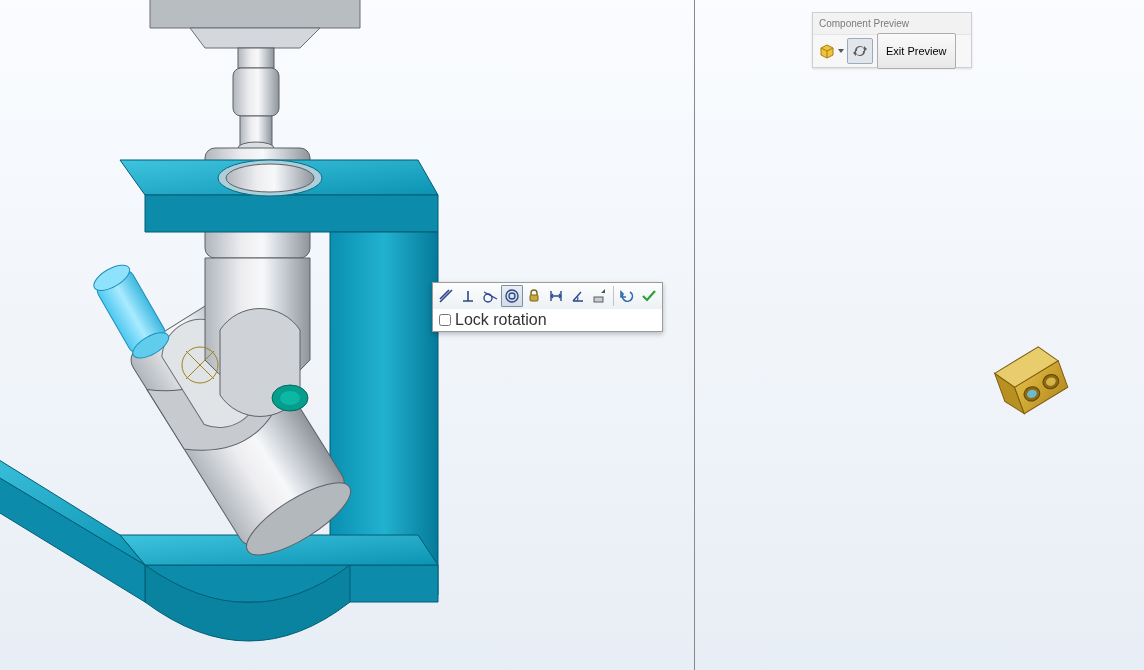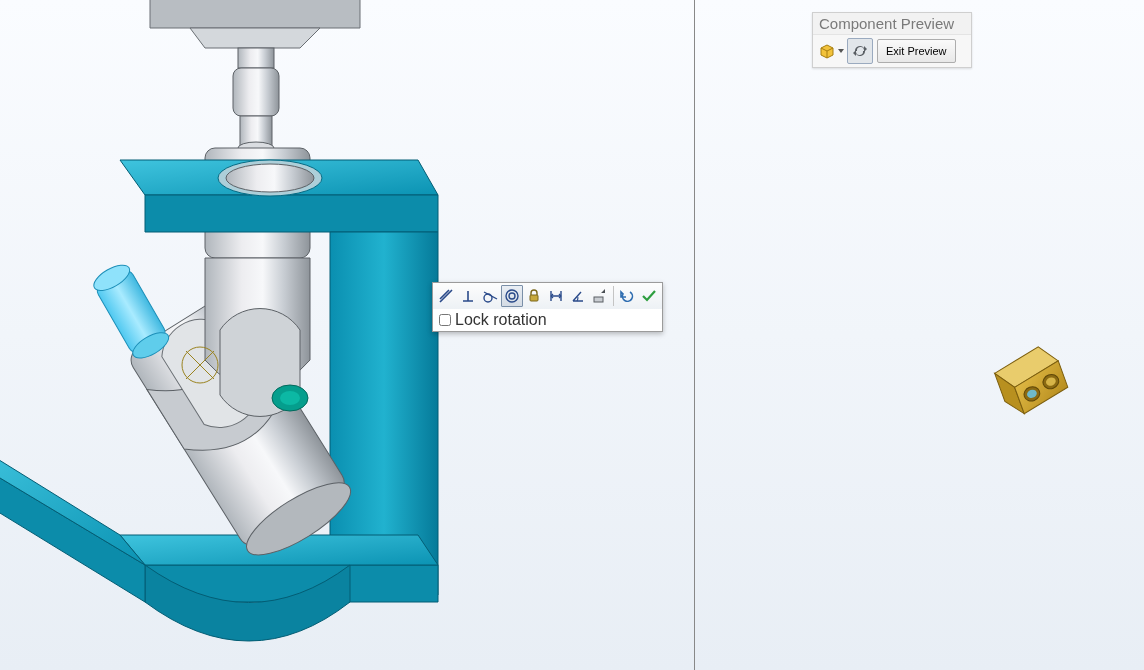--- a/index.html
+++ b/index.html
@@ -59,21 +59,21 @@
       top: 12px;
       width: 160px;
       background: #f2f2f2;
       border: 1px solid #cfcfcf;
       box-shadow: 0 1px 2px rgba(0,0,0,0.12);
     }
     .panel-title {
       height: 22px;
       line-height: 22px;
       padding: 0 6px;
-      font-size: 15px;
+      font-size: 10px;
       color: #7a7a7a;
       background: #f2f2f2;
       border-bottom: 1px solid #e4e4e4;
     }
     .panel-toolbar {
       height: 32px;
       display: flex;
       align-items: center;
       padding: 3px 4px;
       gap: 2px;
@@ -96,21 +96,21 @@
       background: #e2e6ea;
     }
     .tool-dropdown-caret {
       margin-left: 2px;
       width: 0; height: 0;
       border-left: 3px solid transparent;
       border-right: 3px solid transparent;
       border-top: 4px solid #555;
     }
     .btn-exit {
-      height: 24px;
+      height: 36px;
       padding: 0 8px;
       font-size: 11px;
       background: linear-gradient(#fafafa,#e8e8e8);
       border: 1px solid #adadad;
       border-radius: 2px;
       cursor: pointer;
       margin-left: 2px;
     }
     
     .mate-toolbar {

